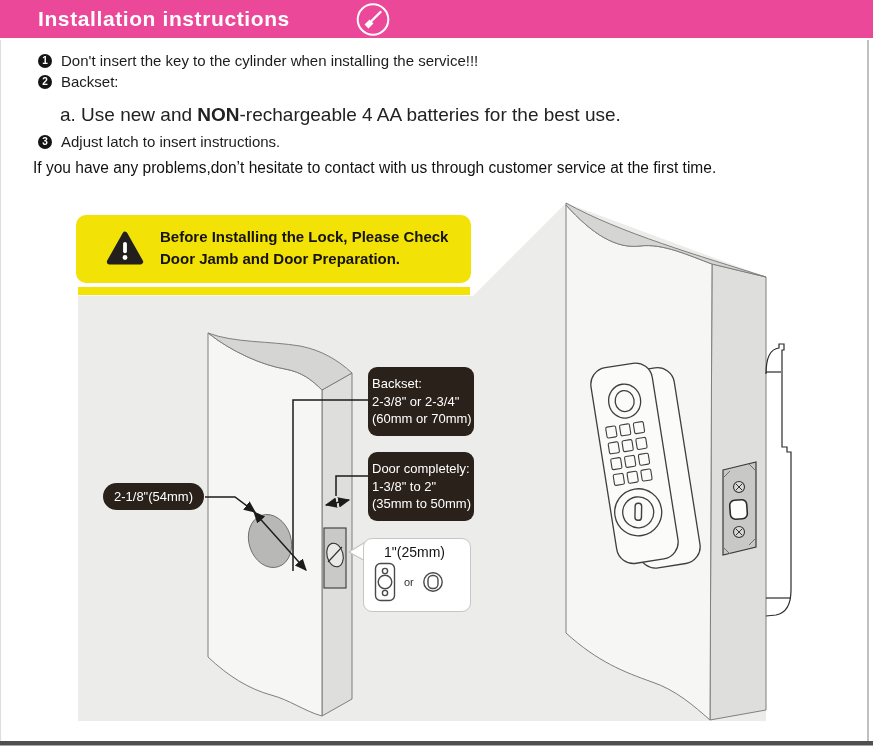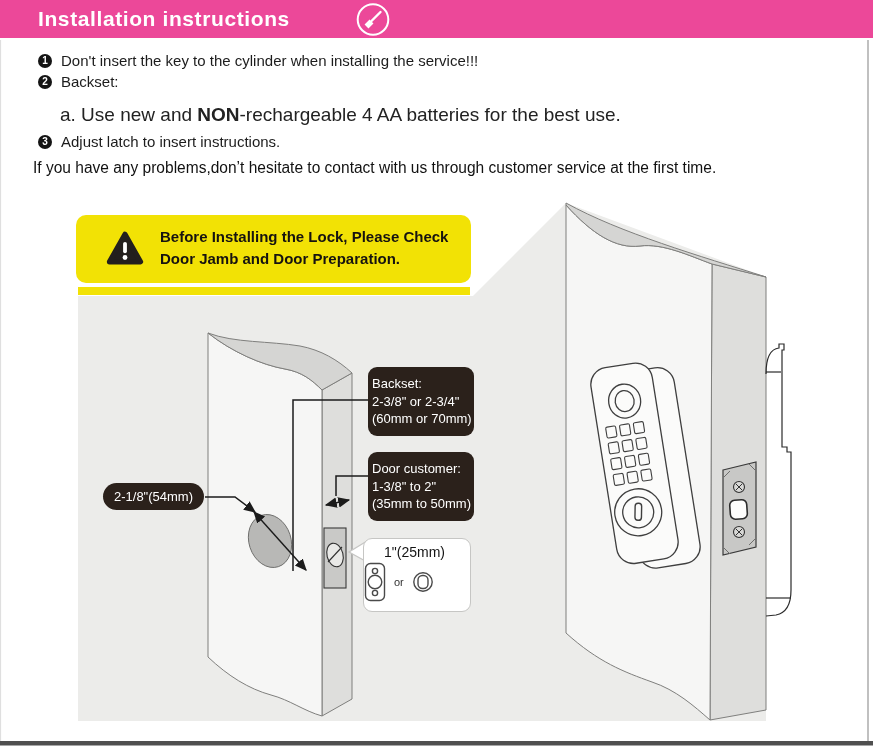--- a/index.html
+++ b/index.html
@@ -32,21 +32,21 @@
       line-height:17.5px;padding:8px 0 8px 4px;z-index:3;white-space:nowrap;}
   .dk-backset{left:368px;top:367px;}
   .dk-thick{left:368px;top:452px;}
   .pill{position:absolute;left:103px;top:483px;width:101px;height:27px;background:#2B211B;
         border-radius:14px;color:#fff;font-size:13px;line-height:27px;text-align:center;z-index:3;
         white-space:nowrap;}
   
   .ecall{position:absolute;left:363px;top:538px;width:108px;height:74px;background:#fff;
          border:1.4px solid #C6C6C4;border-radius:9px;z-index:3;box-sizing:border-box;}
   .ecall .sz{margin:5px 0 2px 20px;font-size:14px;color:#141414;white-space:nowrap;}
-  .ecall .row2{display:flex;align-items:center;gap:8px;margin-left:0;}
+  .ecall .row2{display:flex;align-items:center;gap:8px;margin-left:10px;}
   .ecall .or{font-size:11px;color:#333;}
 </style>
 </head>
 <body>
 
 <div class="page">
 
   <div class="hdr">
     <span class="t">Installation instructions</span>
     <svg width="36" height="36" viewBox="0 0 36 36">
@@ -181,21 +181,21 @@
   </div>
   <div class="bstrip"></div>
 
   <div class="dk dk-backset">
     <div>Backset:</div>
     <div>2-3/8" or 2-3/4"</div>
     <div>(60mm or 70mm)</div>
   </div>
 
   <div class="dk dk-thick">
-    <div>Door customer:</div>
+    <div>Door completely:</div>
     <div>1-3/8" to 2"</div>
     <div>(35mm to 50mm)</div>
   </div>
 
   <div class="pill">2-1/8"(54mm)</div>
 
   <div class="ecall">
     <div class="sz">1"(25mm)</div>
     <div class="row2">
       <svg width="22" height="40" viewBox="0 0 22 40" fill="#fff" stroke="#4a4a4a" stroke-width="1.4">

